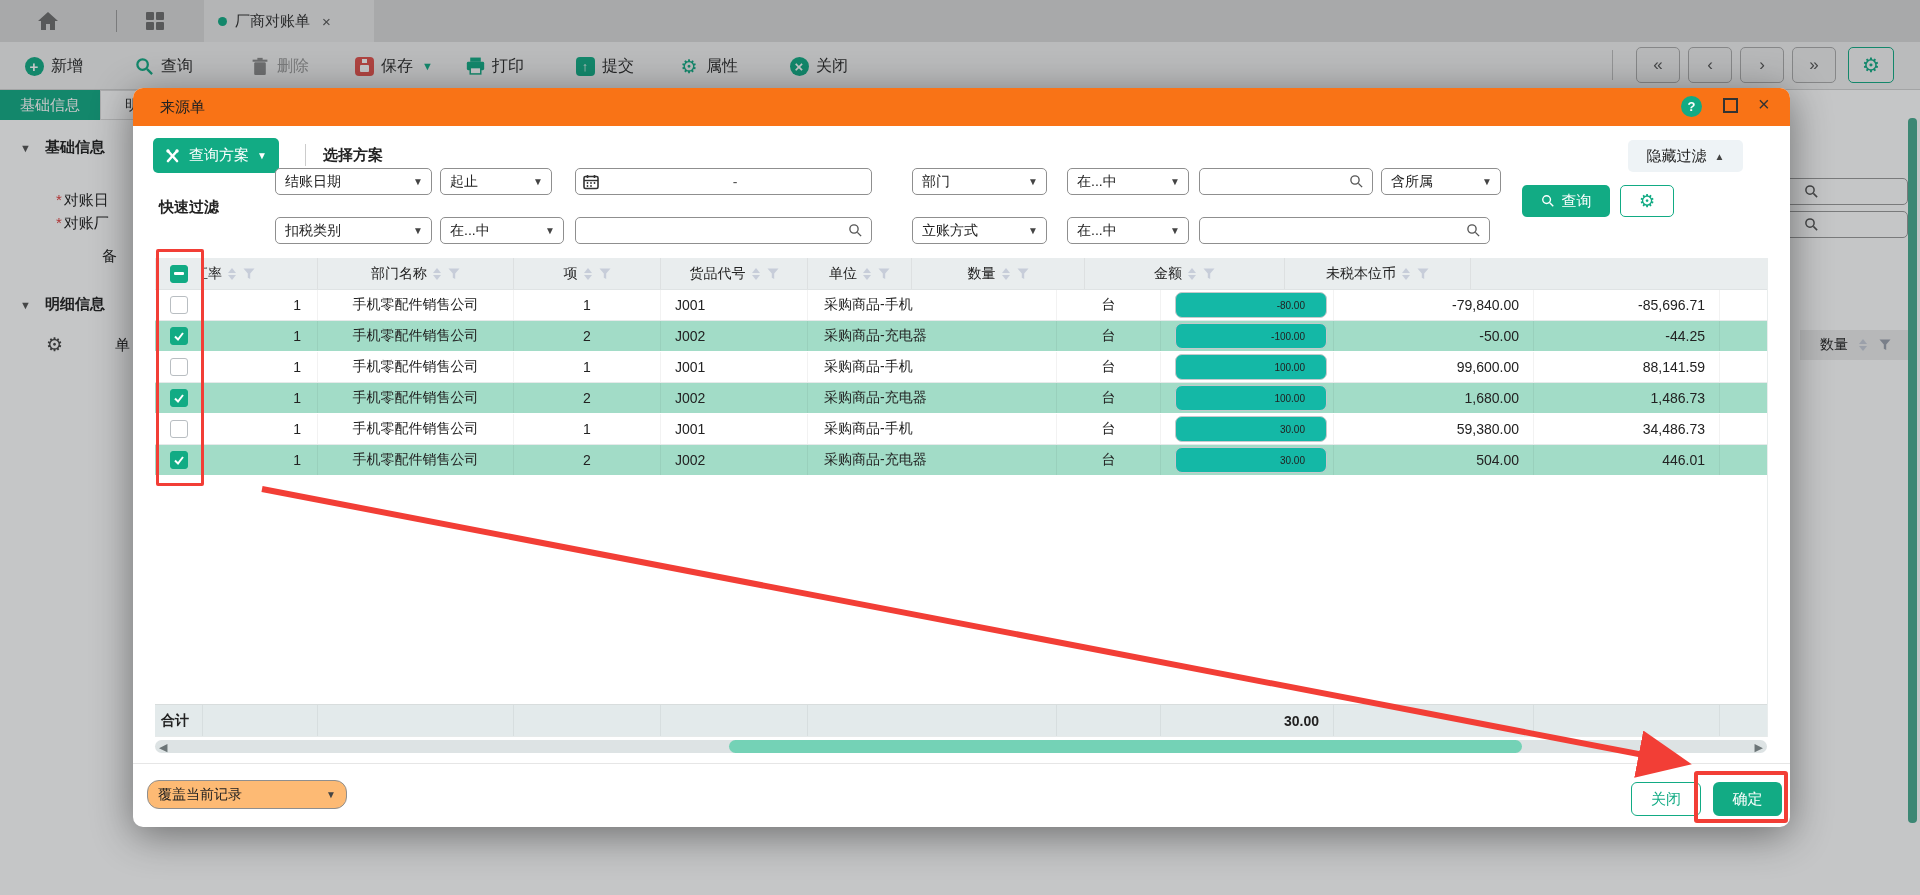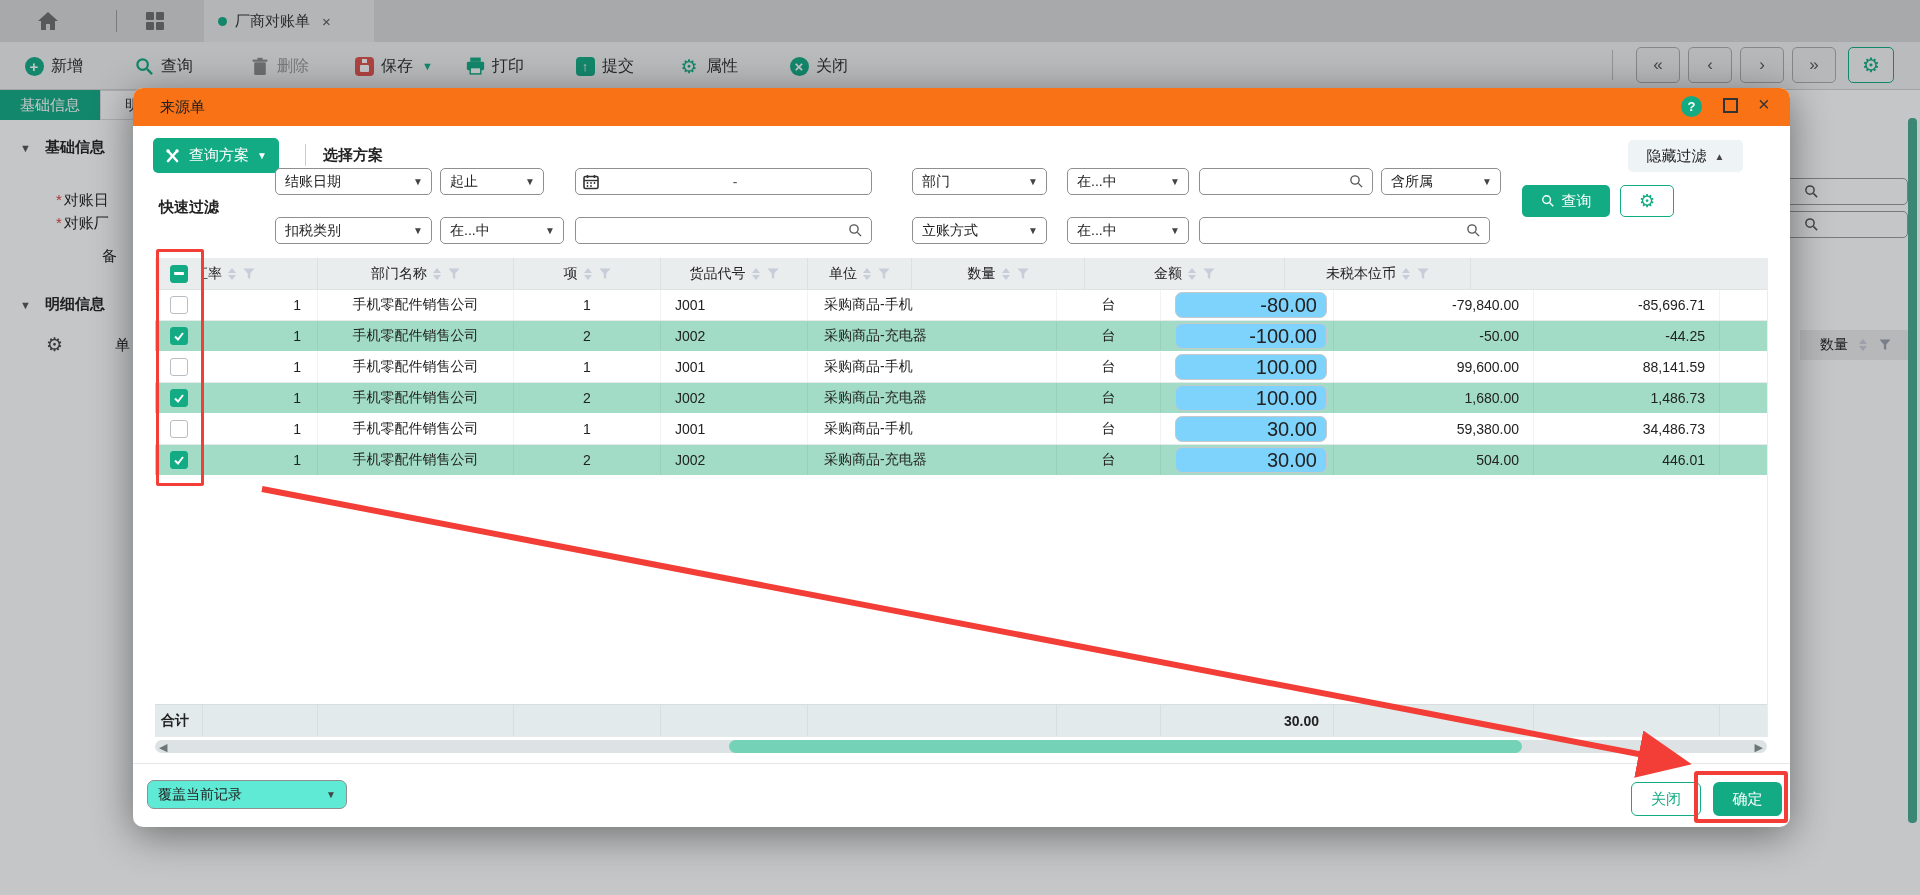--- a/index.html
+++ b/index.html
@@ -99,31 +99,31 @@
   .head .c1 .hlabel { margin-left:-9px; }
   .hlabel { white-space:nowrap; }
   .sorticons { display:inline-flex; flex-direction:column; gap:2px; margin-left:6px; }
   .sorticons .up { width:0; height:0; border-left:4px solid transparent; border-right:4px solid transparent; border-bottom:5px solid #c7cdd9; }
   .sorticons .dn { width:0; height:0; border-left:4px solid transparent; border-right:4px solid transparent; border-top:5px solid #c7cdd9; }
   .funnel { margin-left:7px; width:12px; height:12px; color:#c7cdd9; }
   .cbox { width:18px; height:18px; border-radius:3px; border:1.5px solid #b9bec2; background:#fff; display:flex; align-items:center; justify-content:center; cursor:pointer; }
   .cbox.on { background:#12ab84; border-color:#12ab84; }
   .cbox svg { width:12px; height:12px; }
   .cbox .minus { width:10px; height:2.5px; background:#fff; border-radius:1px; }
-  .qty-input { width:152px; height:26px; border:1px solid #c6c9cb; border-radius:7px; background:#7dd3fc; text-align:right; padding-right:9px; font-size:20px; font-family:"Liberation Sans",sans-serif; color:#222; }
+  .qty-input { width:152px; height:26px; border:1px solid #c6c9cb; border-radius:7px; background:#14b8a6; text-align:right; padding-right:21px; font-size:10px; font-family:"Liberation Sans",sans-serif; color:#222; }
   .empty-zone { position:absolute; left:22px; top:388px; width:1612px; height:228px; background:#fff; }
   .tv-line { position:absolute; left:1634px; top:170px; width:1px; height:479px; background:#e9eded; }
 
   .hscroll { position:absolute; left:22px; top:652px; width:1612px; height:13px; background:#dde3e4; border-radius:7px; }
   .hscroll .thumb { position:absolute; left:574px; top:0; width:793px; height:13px; background:#74d2b6; border-radius:7px; cursor:pointer; }
   .hs-arrow { position:absolute; top:1px; font-size:11px; color:#6c7577; }
   .hs-arrow.l { left:4px; } .hs-arrow.r { right:4px; }
 
   .m-footline { position:absolute; left:0; top:675px; width:100%; height:1px; background:#e6e6e6; }
-  .mode-select { position:absolute; left:14px; top:692px; width:200px; height:29px; border:1px solid #8f8f8f; border-radius:7px; background:#5eead4; display:flex; align-items:center; font-size:14px; cursor:pointer; }
+  .mode-select { position:absolute; left:14px; top:692px; width:200px; height:29px; border:1px solid #8f8f8f; border-radius:12px; background:#fdba74; display:flex; align-items:center; font-size:14px; cursor:pointer; }
   .mode-select .fval { flex:1; padding-left:10px; }
   .mode-select .chev { margin-right:10px; font-size:10px; color:#444; }
   .btn-close { position:absolute; left:1498px; top:694px; width:70px; height:34px; background:#fff; border:1px solid #12ab84; border-radius:6px; color:#12ab84; font-size:15px; display:flex; align-items:center; justify-content:center; cursor:pointer; }
   .btn-confirm { position:absolute; left:1580px; top:694px; width:69px; height:34px; background:#12ab84; border:none; border-radius:6px; color:#fff; font-size:15px; display:flex; align-items:center; justify-content:center; cursor:pointer; }
 
   
   #annotations { position:absolute; inset:0; z-index:20; pointer-events:none; }
   .ann-rect1 { position:absolute; left:156px; top:249px; width:48px; height:237px; border:3px solid #f23e36; border-radius:2px; }
   .ann-rect2 { position:absolute; left:1694px; top:771px; width:94px; height:52px; border:4px solid #f23e36; border-radius:3px; }
 </style>
@@ -304,21 +304,21 @@
     <span>隐藏过滤</span>
     <span class="chev">▲</span>
   </div>
 
   <span class="qf-label">快速过滤</span>
 
   <div class="fctrl row1" style="left:142px; width:157px">
     <span class="fval">结账日期</span>
       <span class="chev">▼</span>
   </div>
-  <div class="fctrl row1" style="left:307px; width:104px">
+  <div class="fctrl row1" style="left:307px; width:112px">
     <span class="fval">起止</span>
       <span class="chev">▼</span>
   </div>
   <div class="fctrl row1" style="left:442px; width:297px">
     <svg class="cal" viewBox="0 0 16 16">
         <rect x="1" y="2.5" width="14" height="12" rx="1.5" fill="none" stroke="#333" stroke-width="1.6"></rect>
         <line x1="1" y1="6.5" x2="15" y2="6.5" stroke="#333" stroke-width="1.4"></line>
         <line x1="4.5" y1="1" x2="4.5" y2="4" stroke="#333" stroke-width="1.6"></line>
         <line x1="11.5" y1="1" x2="11.5" y2="4" stroke="#333" stroke-width="1.6"></line>
         <g fill="#333">

